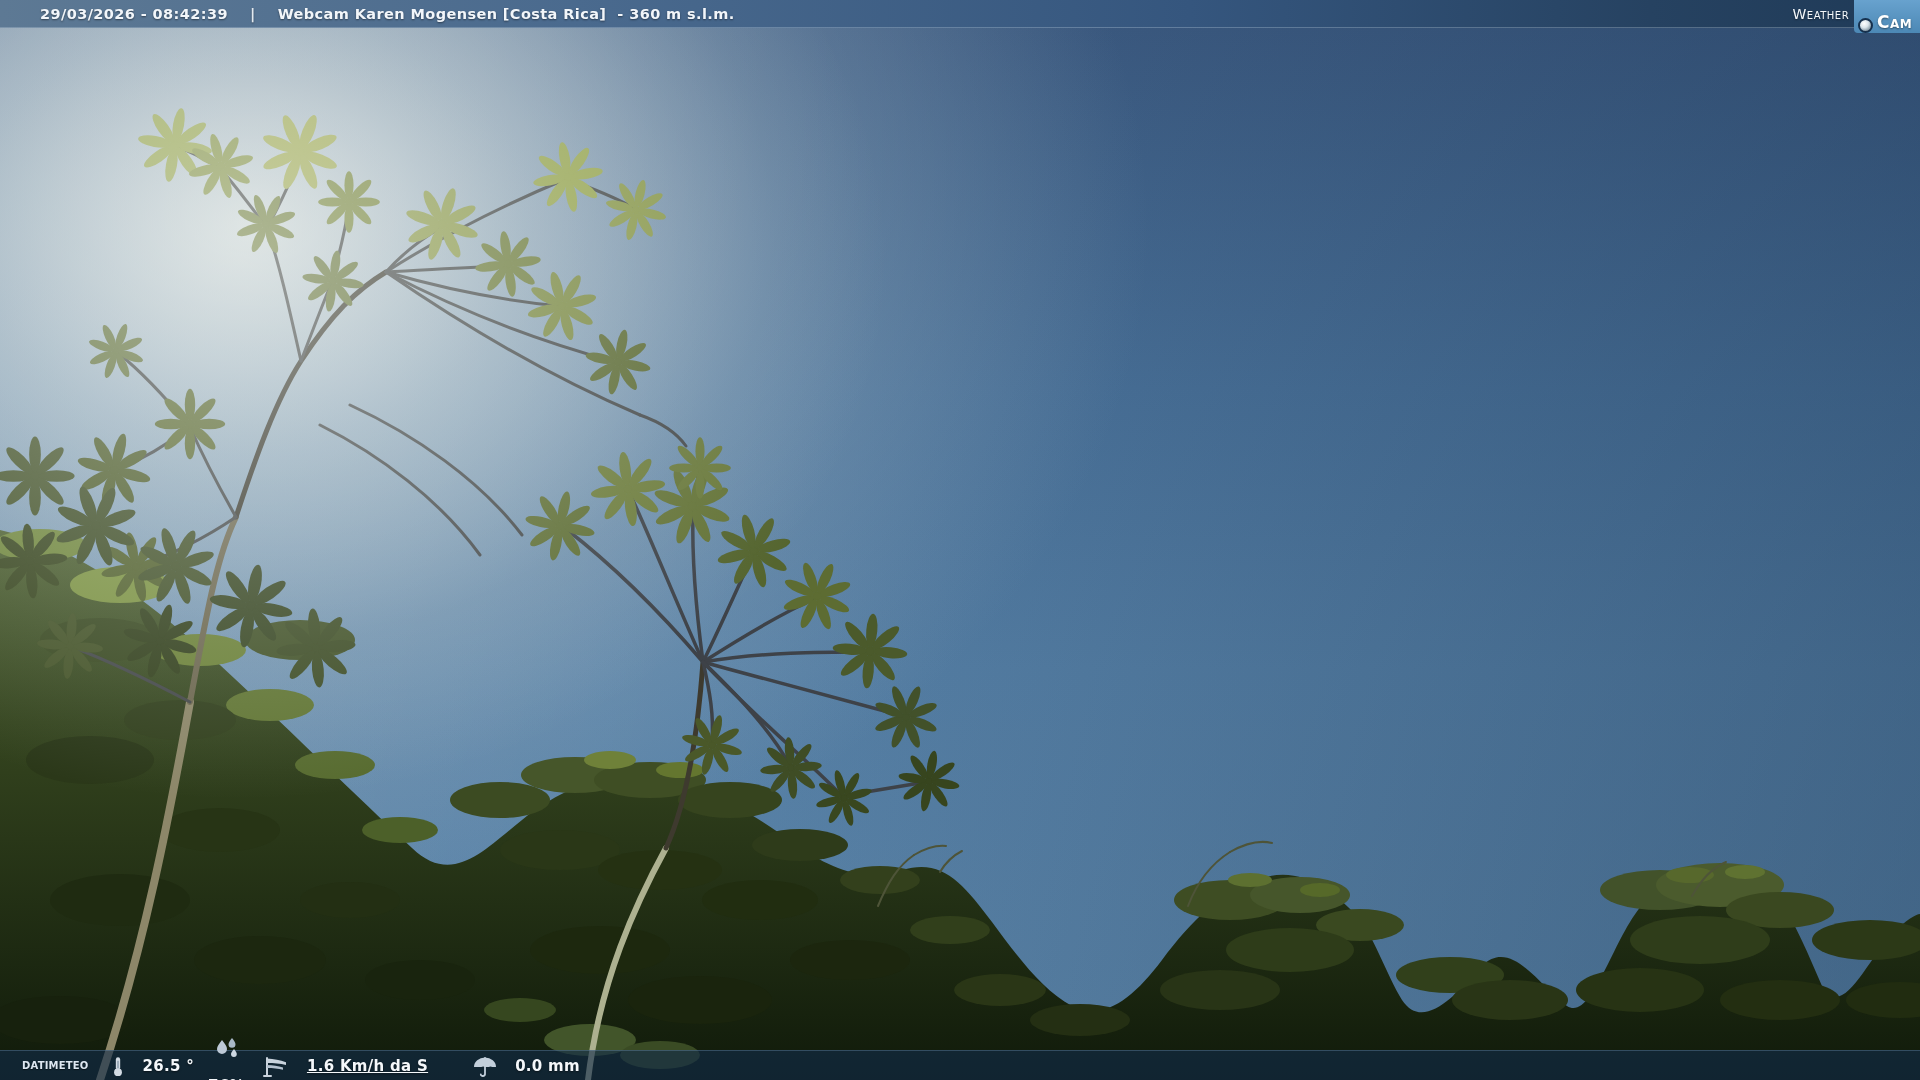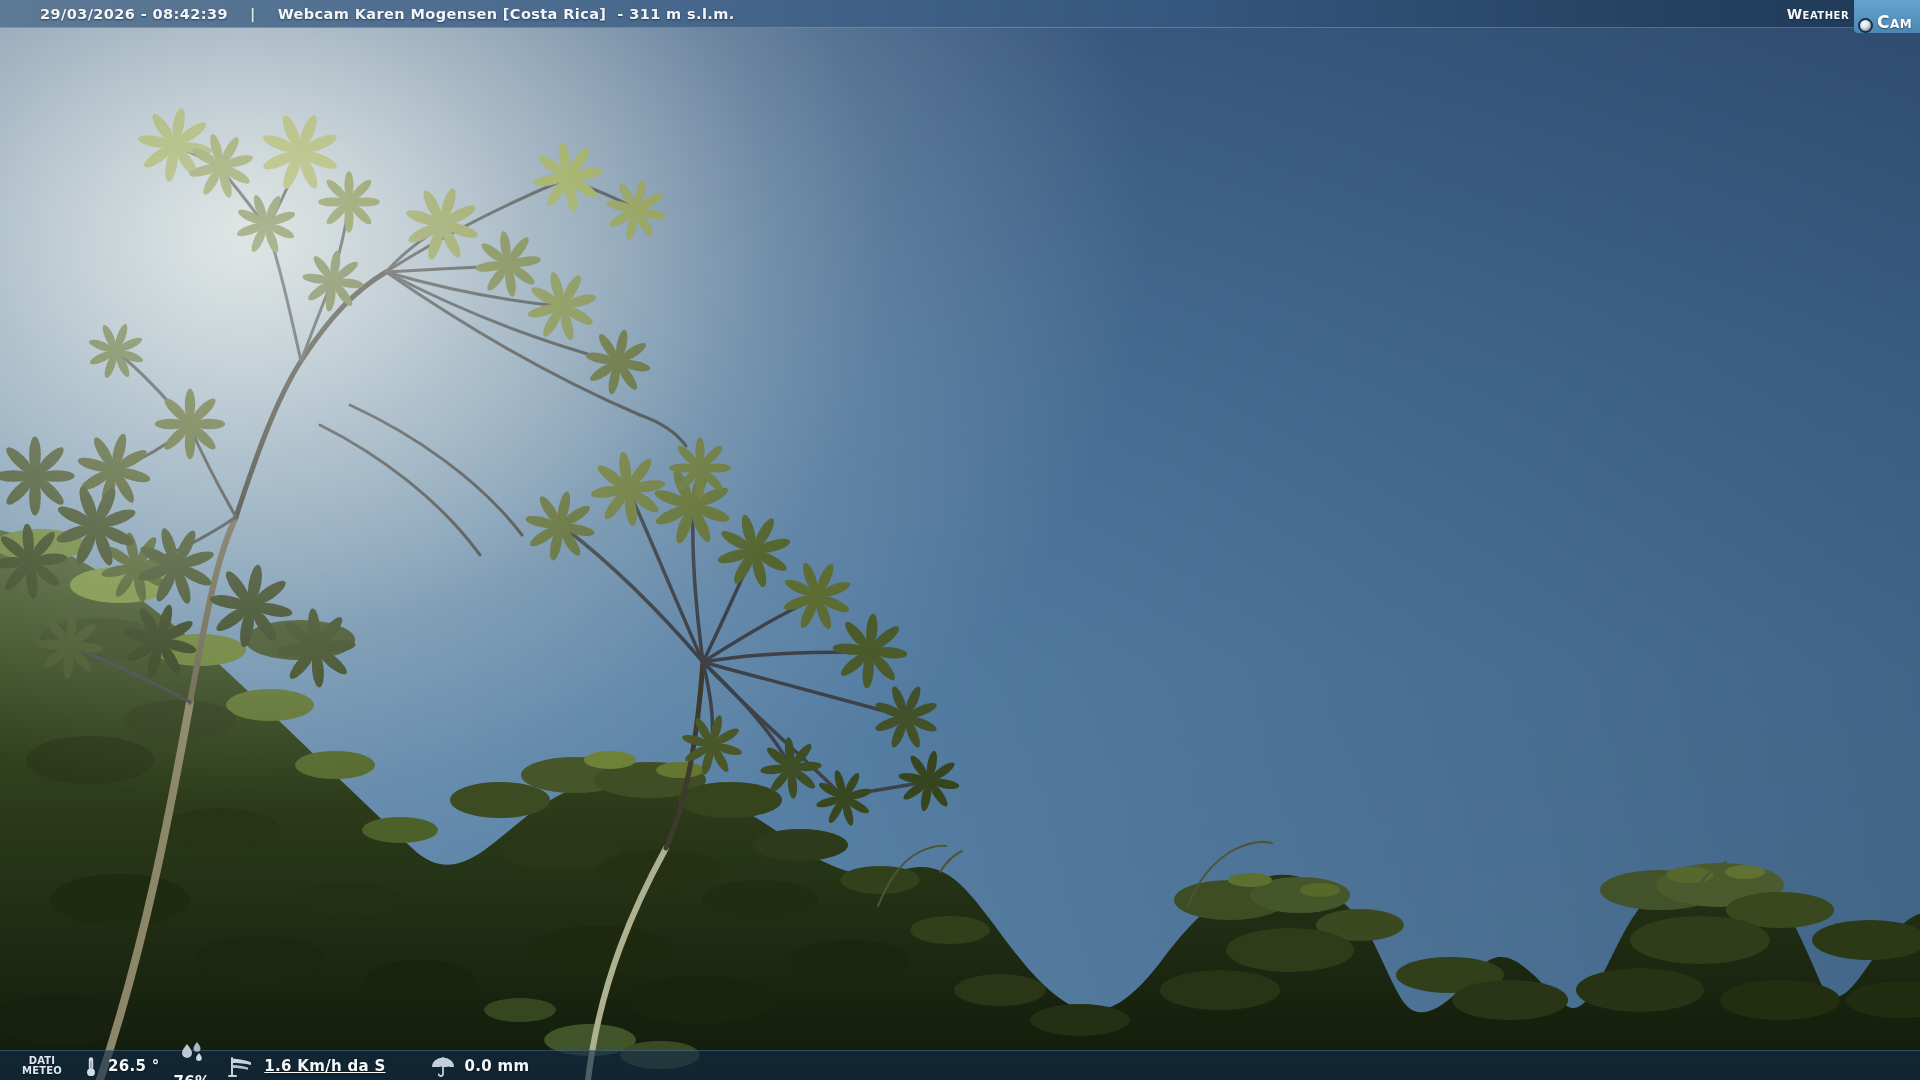--- a/index.html
+++ b/index.html
@@ -18,39 +18,39 @@
   
   .topbar{position:absolute;top:0;left:0;right:0;height:28px;
     background:linear-gradient(90deg,#5d7994 0%,#4a6a8e 30%,#35567e 62%,#264261 86%,#1f3a57 100%);
     border-bottom:1px solid rgba(200,215,230,0.30);
     display:flex;align-items:center;gap:22px;padding-left:40px;box-sizing:border-box;
     color:#f2f6fa;font-size:14.5px;font-weight:bold;letter-spacing:0.4px;
     text-shadow:0 1px 2px rgba(0,0,0,0.45);}
   .topbar .title{white-space:pre;}
   .sep{opacity:0.9;}
   .logo{position:absolute;right:0;top:3px;height:22px;display:flex;align-items:center;}
-  .logo .lw{font-variant:small-caps;font-weight:bold;font-size:14px;letter-spacing:0.5px;
+  .logo .lw{font-variant:small-caps;font-weight:normal;font-size:14px;letter-spacing:0.5px;
     color:#f4f8fb;margin-right:5px;text-shadow:0 1px 2px rgba(0,0,0,0.4);margin-left:40px;}
   .badge{display:inline-flex;align-items:flex-end;gap:4px;height:22px;
     background:linear-gradient(180deg,#6ca6d2,#4c88b5);
     padding:16px 8px 0 4px;border-radius:4px 0 0 4px;}
   .lens{width:15px;height:15px;border-radius:50%;box-sizing:border-box;
     border:2px solid #16304d;
     background:radial-gradient(circle at 38% 32%, #ffffff, #dbe5eb 40%, #97a8b3 68%, #53606a);}
   .badge .lc{font-variant:small-caps;font-weight:bold;font-size:17px;color:#ffffff;line-height:22px;}
   
   .botbar{position:absolute;left:0;right:0;bottom:0;height:30px;
     background:rgba(18,44,74,0.62);
     border-top:1px solid rgba(130,170,210,0.30);
     display:flex;align-items:center;box-sizing:border-box;
     color:#f5f8fb;font-weight:bold;}
-  .meteo{display:flex;flex-direction:column;align-items:center;margin-left:22px;
+  .meteo{display:flex;flex-direction:row;margin-left:22px;
     font-size:10px;line-height:10px;letter-spacing:0.2px;color:#dde7f1;
     text-shadow:0 1px 1px rgba(0,0,0,0.5);}
-  .item{display:flex;align-items:center;gap:10px;font-size:15px;letter-spacing:0.3px;
+  .item{display:flex;align-items:center;gap:18px;font-size:15px;letter-spacing:0.3px;
     text-shadow:0 1px 2px rgba(0,0,0,0.5);}
   .item svg{display:block;}
   .it{margin-left:22px;} .ih{margin-left:14px;flex-direction:column;} .iw{margin-left:18px;text-decoration:underline;} .ir{margin-left:45px;align-items:center;}
 </style>
 </head>
 <body>
 
 <div class="stage">
   <div class="sky"></div>
 
@@ -241,21 +241,21 @@
         <use href="#leaf" transform="translate(929,781) scale(0.7) rotate(10)" fill="#37451e"></use>
       </g>
     </g>
   </svg>
 
   <div class="glare"></div>
 
   <header class="topbar">
     <span>29/03/2026 - 08:42:39</span>
     <span class="sep">|</span>
-    <span class="title">Webcam Karen Mogensen [Costa Rica]  - 311 m s.l.m.</span>
+    <span class="title">Webcam Karen Mogensen [Costa Rica]  - 360 m s.l.m.</span>
     <div class="logo">
       <span class="lw">Weather</span>
       <span class="badge">
         <span class="lens"></span>
         <span class="lc">Cam</span>
       </span>
     </div>
   </header>
 
   <footer class="botbar">

